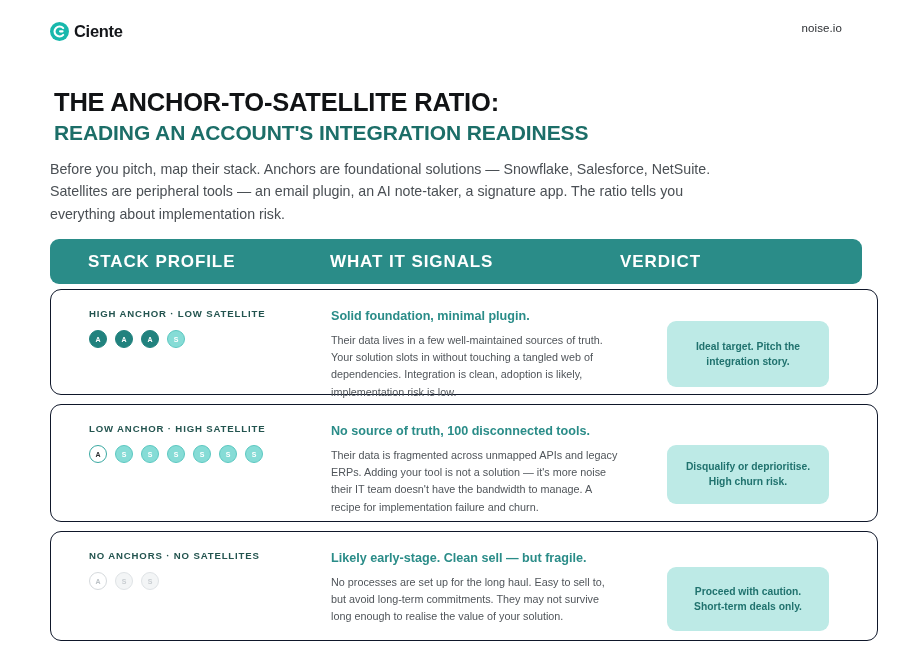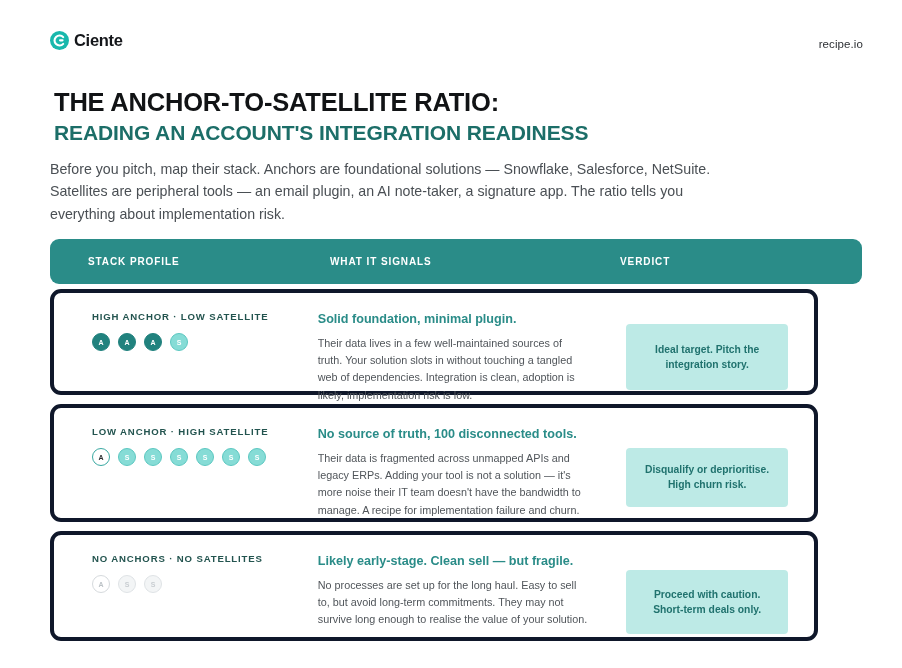--- a/index.html
+++ b/index.html
@@ -15,24 +15,24 @@
     width: 902px;
     height: 668px;
     background: #ffffff;
   }
 
   
   .topbar {
     position: absolute;
     top: 22px;
     left: 50px;
-    right: 39px;
+    right: 60px;
     height: 28px;
     display: flex;
-    align-items: flex-end;
+    align-items: flex-start;
     justify-content: space-between;
   }
   .logo {
     display: flex;
     align-items: center;
     gap: 5px;
   }
   .logo-mark {
     width: 19px;
     height: 19px;
@@ -91,34 +91,34 @@
     top: 239px;
     left: 50px;
     width: 812px;
     height: 45px;
     background: #2a8c88;
     border-radius: 9px;
     display: flex;
     align-items: center;
   }
   .th {
-    font-size: 10px;
+    font-size: 17px;
     font-weight: bold;
     color: #ffffff;
     letter-spacing: 0.9px;
   }
   .th.c1 { width: 280px; padding-left: 38px; }
   .th.c2 { width: 290px; }
   .th.c3 { width: 242px; text-align: left; }
 
   .row {
     position: absolute;
     left: 50px;
-    width: 768px;
-    border: 4px solid #0f172a;
+    width: 828px;
+    border: 1px solid #0f172a;
     border-radius: 11px;
     background: #ffffff;
   }
   #row-0 { top: 289px; height: 106px; }
   #row-1 { top: 404px; height: 118px; }
   #row-2 { top: 531px; height: 110px; }
 
   .row-inner {
     display: flex;
     height: 100%;
@@ -168,21 +168,21 @@
     margin-bottom: 8px;
   }
   .signal-body {
     font-size: 10.8px;
     line-height: 1.58;
     color: #50555a;
   }
 
   .verdict {
     background: #bdeae6;
-    border-radius: 4px;
+    border-radius: 9px;
     padding: 14px 12px;
     width: 162px;
     text-align: center;
     font-size: 10.3px;
     line-height: 1.5;
     font-weight: bold;
     color: #20726e;
     display: flex;
     align-items: center;
     justify-content: center;
@@ -202,21 +202,21 @@
     <div class="logo">
       <span class="logo-mark">
         <svg width="19" height="19" viewBox="0 0 19 19">
           <circle cx="9.5" cy="9.5" r="9.5" fill="#18b8ac"></circle>
           <path d="M13.2 6.1a5 5 0 1 0 0 6.8" stroke="#ffffff" stroke-width="2.1" fill="none" stroke-linecap="round"></path>
           <rect x="9" y="8.2" width="4.6" height="2.2" rx="1.1" fill="#ffffff"></rect>
         </svg>
       </span>
       <span class="logo-word">Ciente</span>
     </div>
-    <span class="site-url">recipe.io</span>
+    <span class="site-url">noise.io</span>
   </div>
 
   <div class="title-block">
     <div class="title-main">THE ANCHOR-TO-SATELLITE RATIO:</div>
     <div class="title-sub">READING AN ACCOUNT'S INTEGRATION READINESS</div>
   </div>
 
   <p class="intro">Before you pitch, map their stack. Anchors are foundational solutions — Snowflake, Salesforce, NetSuite. Satellites are peripheral tools — an email plugin, an AI note-taker, a signature app. The ratio tells you everything about implementation risk.</p>
 
   <div class="table-head">

